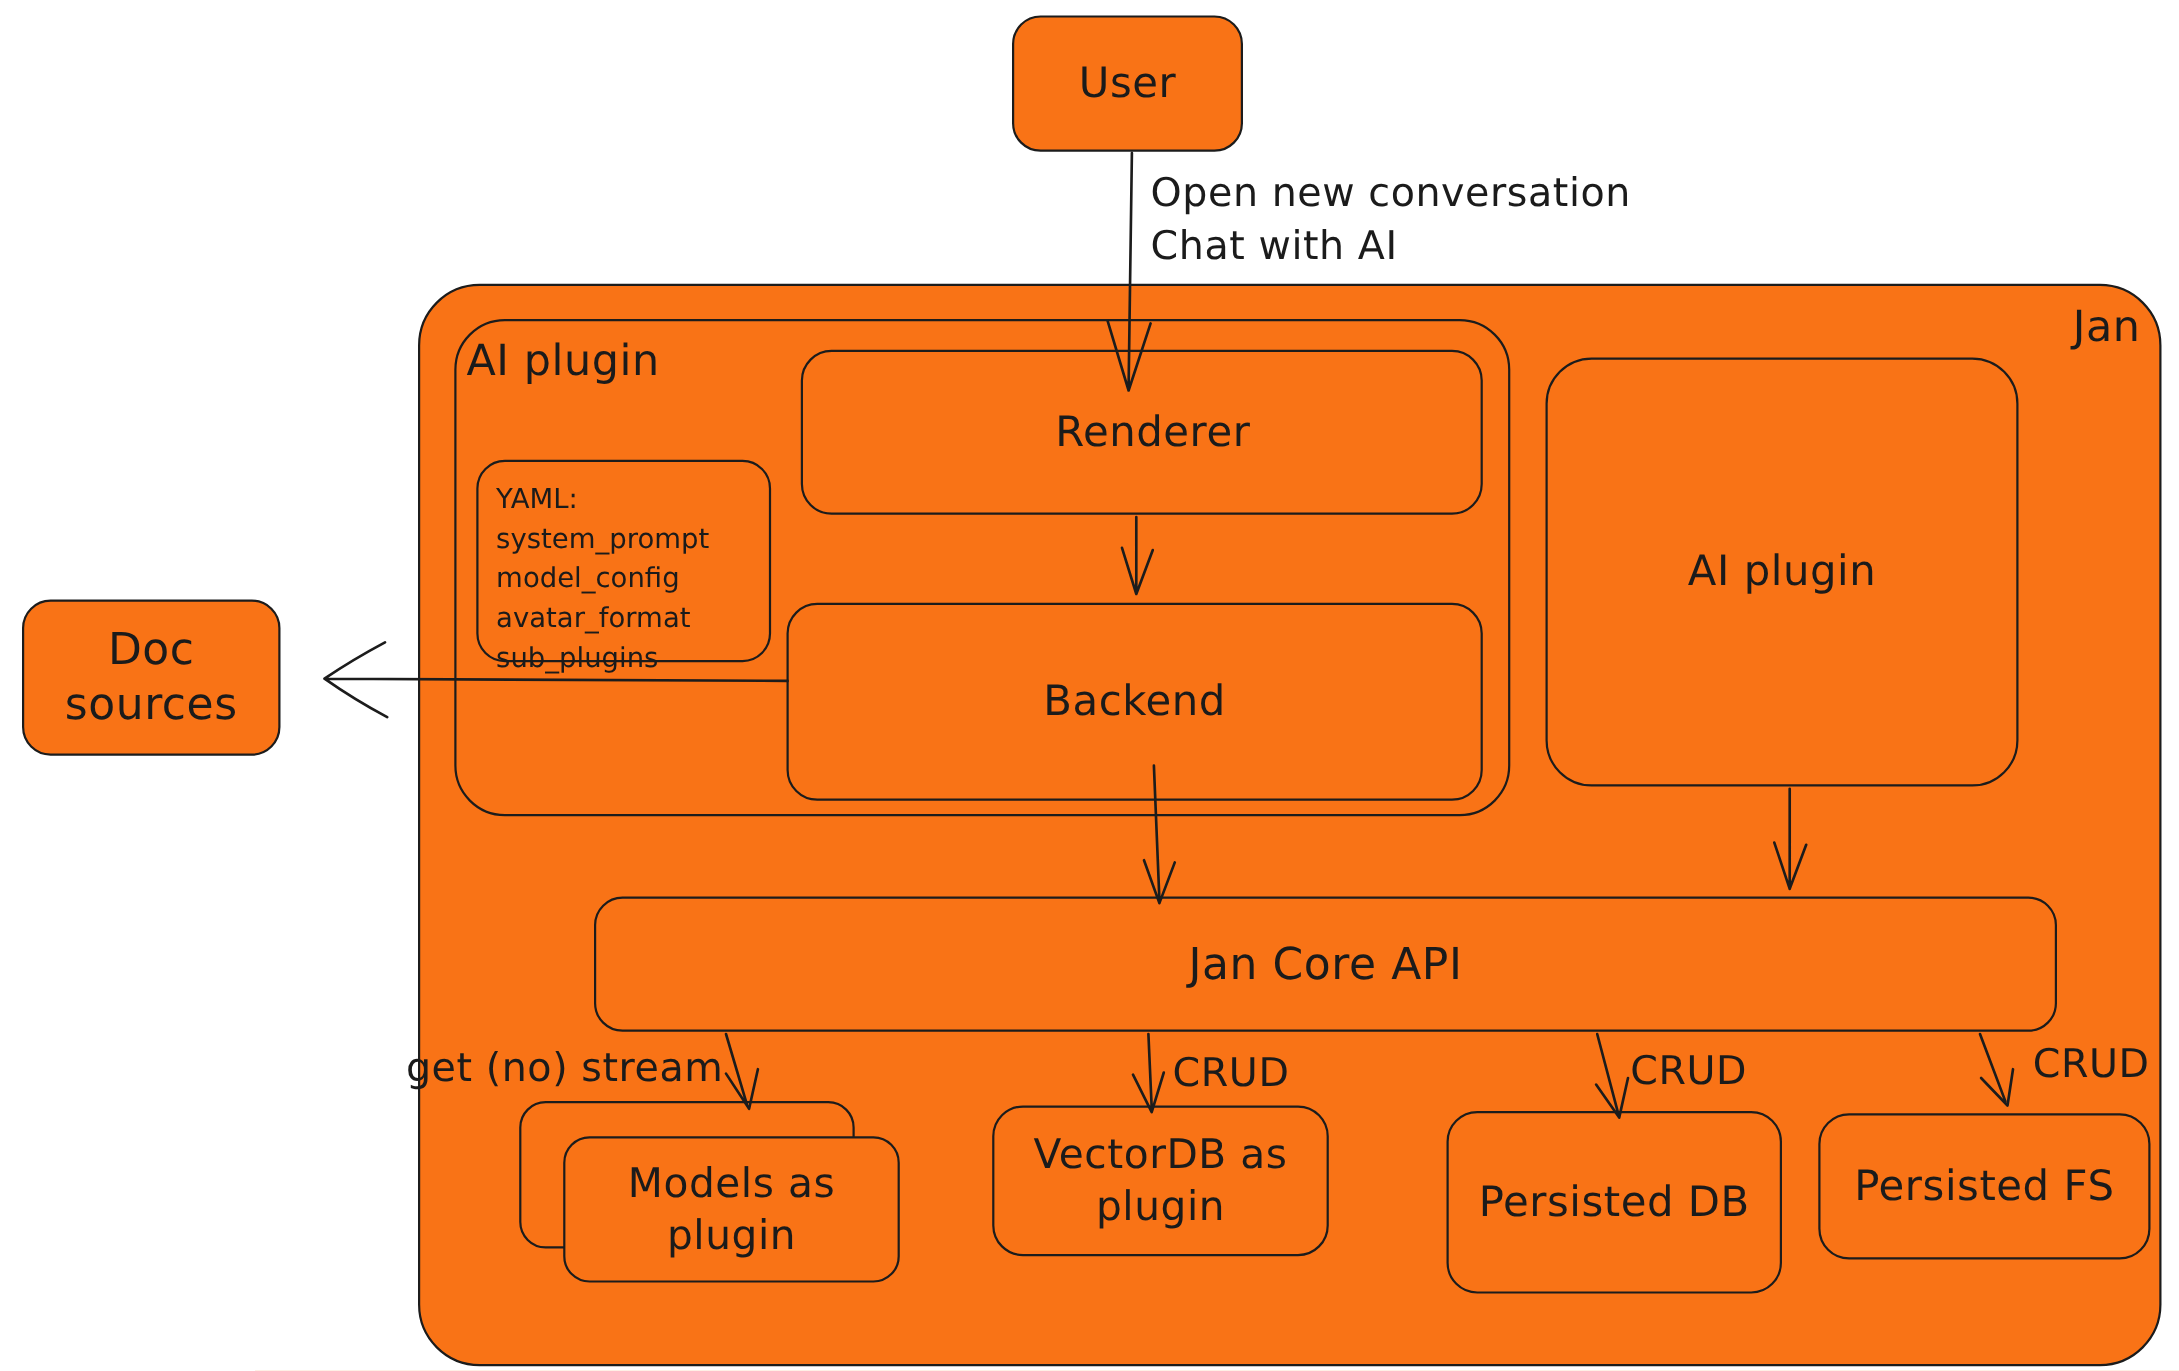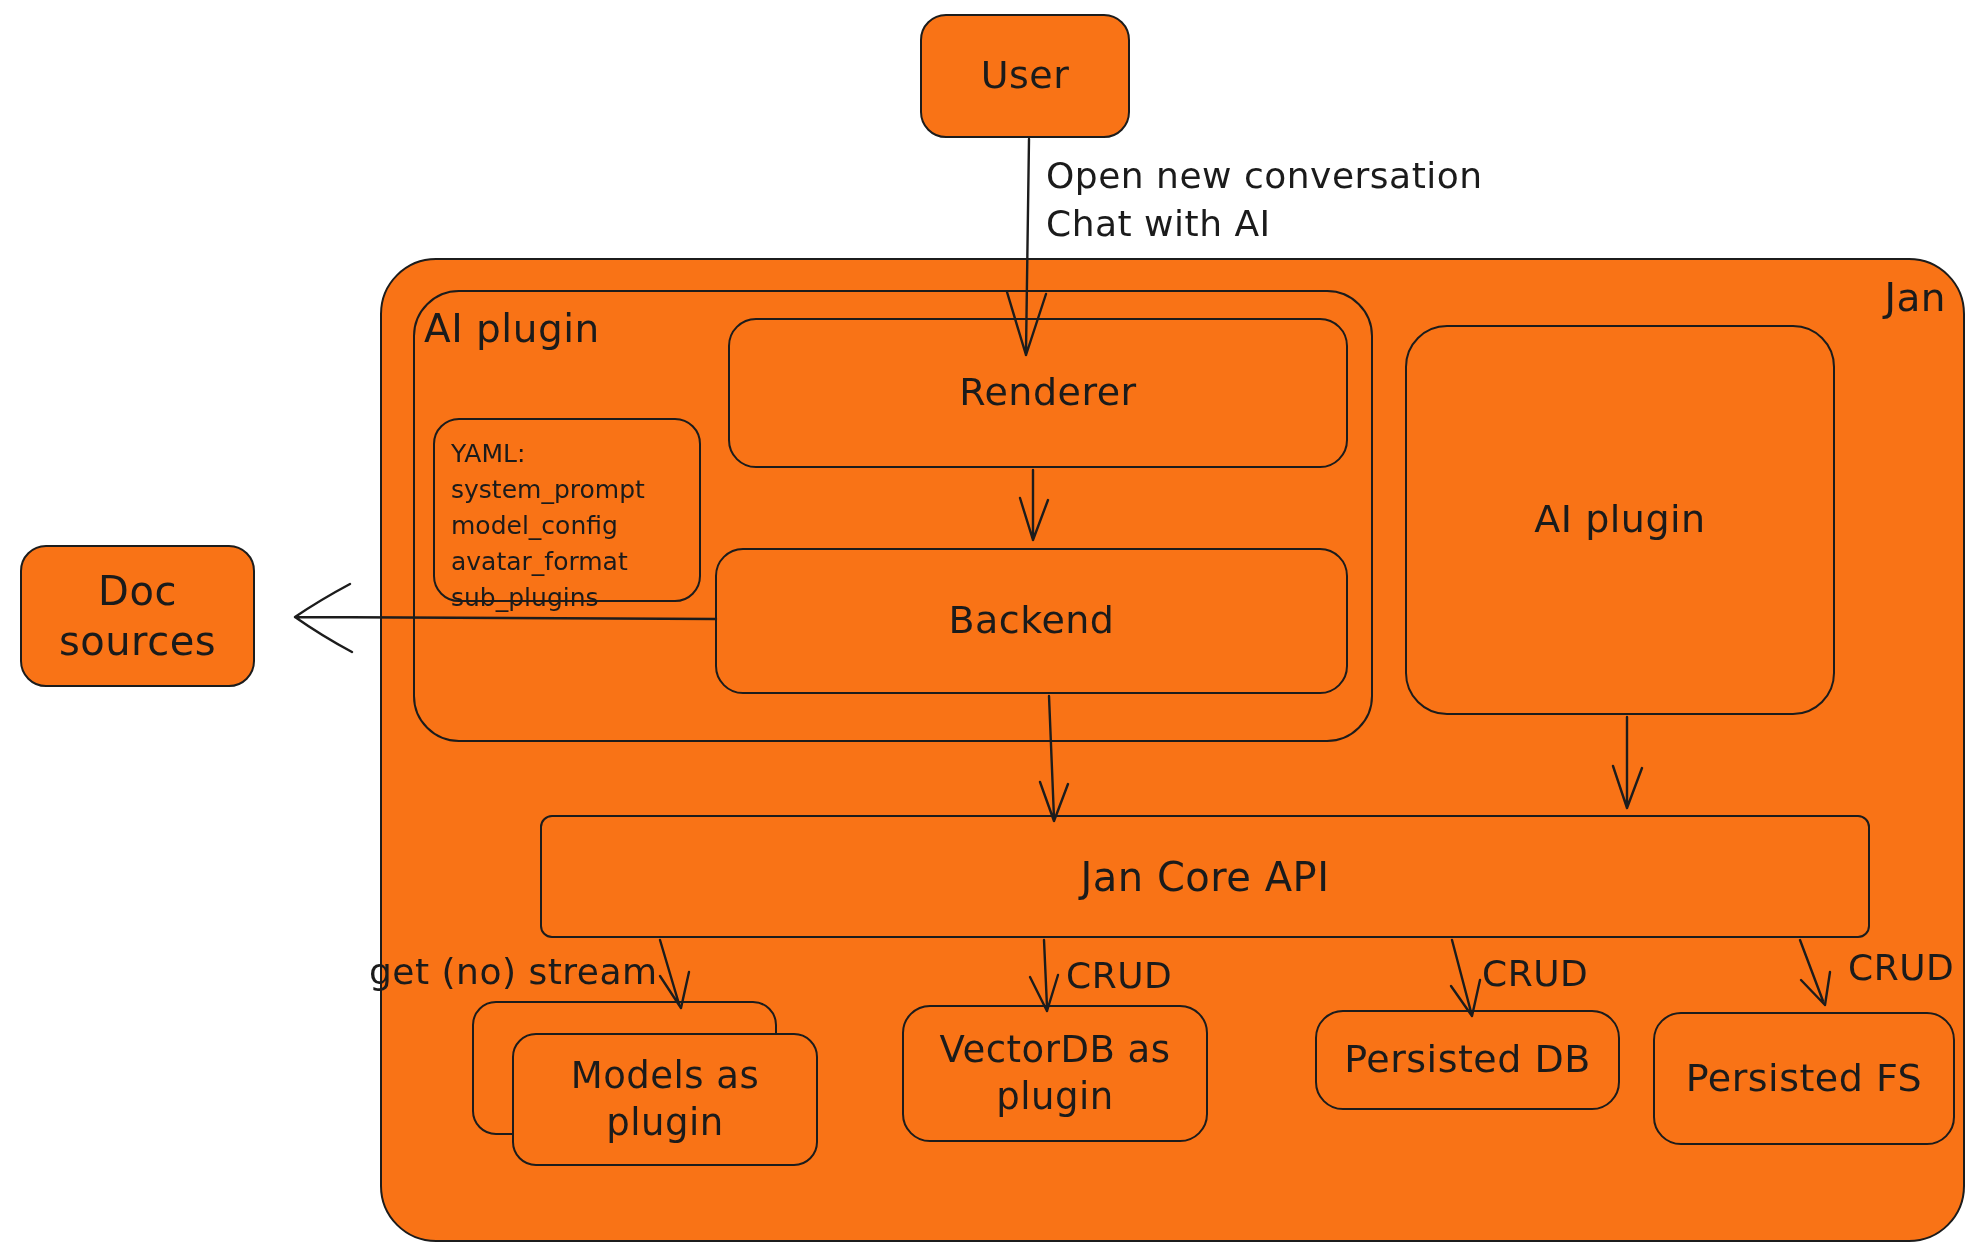--- a/index.html
+++ b/index.html
@@ -23,35 +23,35 @@
   .box .lbl{
     font-size:38px;
     line-height:1.25;
     letter-spacing:0.5px;
   }
   
   #user{left:920px;top:14px;width:210px;height:124px;border-radius:26px;z-index:2;}
   #jan{left:380px;top:258px;width:1585px;height:984px;border-radius:56px;}
   #ai-plugin-container{left:413px;top:290px;width:960px;height:452px;border-radius:46px;}
   #renderer{left:728px;top:318px;width:620px;height:150px;border-radius:28px;z-index:2;padding-left:20px;}
-  #backend{left:715px;top:548px;width:633px;height:146px;border-radius:28px;z-index:2;}
+  #backend{left:715px;top:548px;width:633px;height:180px;border-radius:28px;z-index:2;}
   #yaml-note{left:433px;top:418px;width:268px;height:184px;border-radius:26px;z-index:2;
              justify-content:flex-start;align-items:flex-start;padding:16px 10px 10px 16px;text-align:left;}
   #yaml-note .yaml-line{display:block;font-size:25px;line-height:36px;white-space:nowrap;}
   #ai-plugin-right{left:1405px;top:325px;width:430px;height:390px;border-radius:42px;z-index:2;}
   #doc-sources{left:20px;top:545px;width:235px;height:142px;border-radius:26px;z-index:2;}
   #doc-sources .lbl{font-size:40px;}
-  #jan-core-api{left:540px;top:815px;width:1330px;height:123px;border-radius:12px;z-index:2;}
+  #jan-core-api{left:540px;top:815px;width:1330px;height:123px;border-radius:26px;z-index:2;}
   #jan-core-api .lbl{font-size:40px;}
   #models-back{left:472px;top:1001px;width:305px;height:134px;border-radius:24px;z-index:2;}
   #models-front{left:512px;top:1033px;width:306px;height:133px;border-radius:24px;z-index:3;}
   #models-front .lbl{font-size:37px;}
   #vectordb{left:902px;top:1005px;width:306px;height:137px;border-radius:28px;z-index:2;}
   #vectordb .lbl{font-size:37px;padding:0 14px;}
-  #persisted-db{left:1315px;top:1010px;width:305px;height:100px;border-radius:28px;z-index:2;}
+  #persisted-db{left:1315px;top:1010px;width:305px;height:166px;border-radius:28px;z-index:2;}
   #persisted-db .lbl{font-size:38px;}
   #persisted-fs{left:1653px;top:1012px;width:302px;height:133px;border-radius:28px;z-index:2;}
   #persisted-fs .lbl{font-size:38px;}
 
   
   .float-lbl{
     position:absolute;
     font-size:36px;
     line-height:1.32;
     white-space:nowrap;

